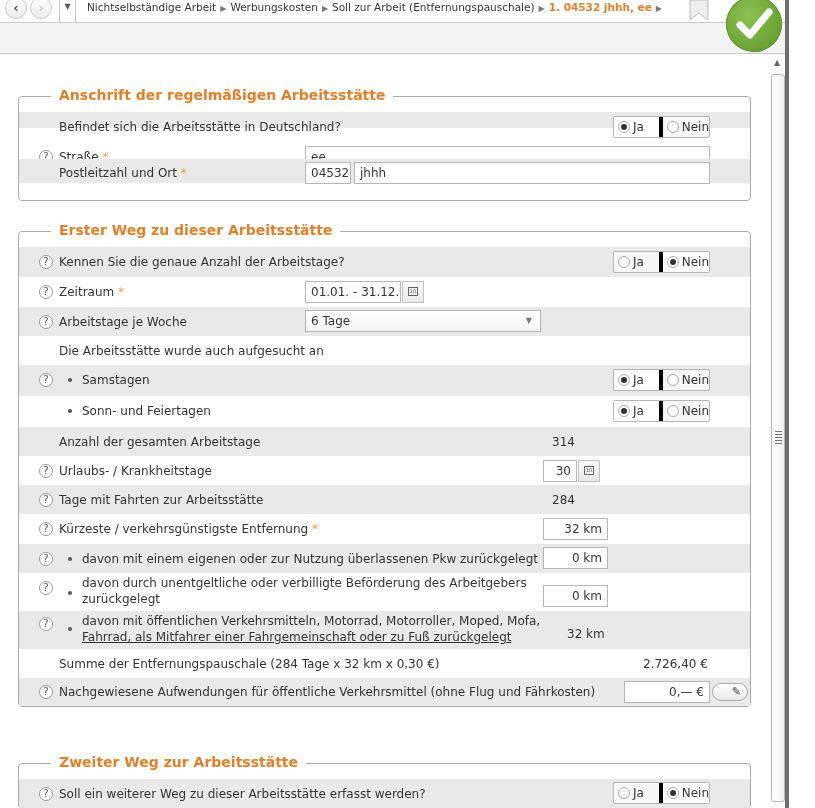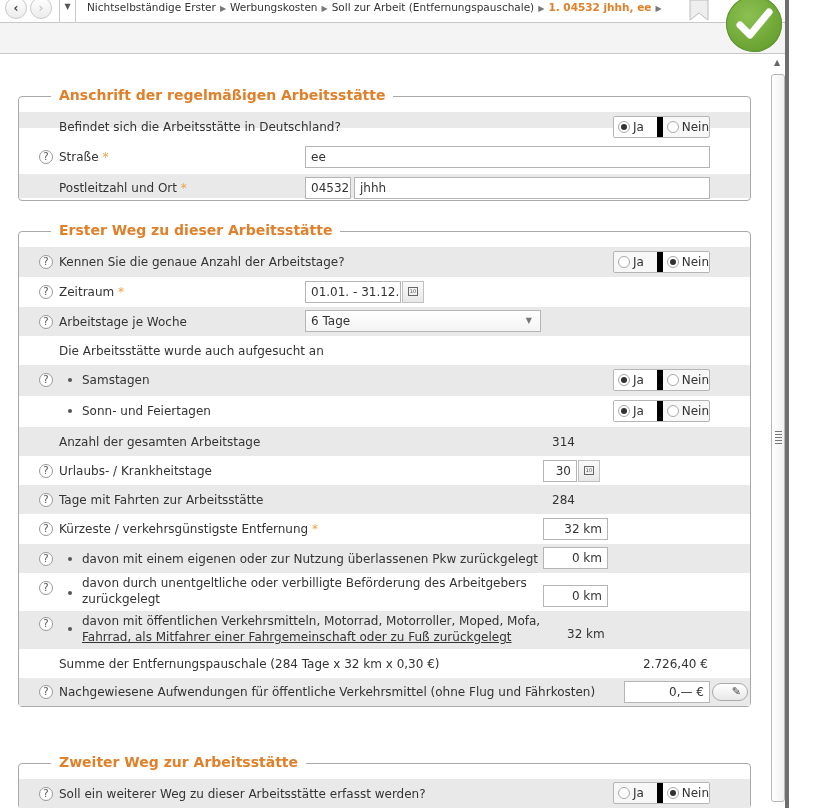--- a/index.html
+++ b/index.html
@@ -40,36 +40,36 @@
   .lbl.b { left:63px; }
   .req { color:#f0a040; }
   .input { position:absolute; height:22px; border:1px solid #b5b5b5; box-sizing:border-box; background:#fff; padding:0 5px; line-height:20px; color:#333; white-space:nowrap; overflow:hidden; }
   .input.r { text-align:right; }
   .calbtn { position:absolute; width:22px; height:22px; border:1px solid #c0c0c0; background:linear-gradient(#fafafa,#e8e8e8); box-sizing:border-box; }
   .calbtn .ico { position:absolute; left:5px; top:5px; width:10px; height:9px; border:1px solid #666; box-sizing:border-box; font-size:5px; line-height:6px; text-align:center; color:#555; }
   .select { position:absolute; height:22px; border:1px solid #b5b5b5; box-sizing:border-box; background:linear-gradient(#fff,#f4f4f4); padding:0 5px; line-height:20px; }
   .select .arrow { position:absolute; right:8px; top:0; font-size:8px; color:#777; }
   .radiogroup { position:absolute; left:594px; width:97px; height:22px; border:1px solid #b5b5b5; box-sizing:border-box; border-radius:2px; display:flex; background:#f7f7f7; }
   .ropt { flex:1; position:relative; display:flex; align-items:center; padding-left:4px; font-size:12px; }
-  .ropt + .ropt { border-left:6px solid #000000; }
+  .ropt + .ropt { border-left:4px solid #000000; }
   .ropt.sel { background:#fff; }
   .rdot { width:12px; height:12px; border-radius:50%; border:1px solid #aaa; box-sizing:border-box; margin-right:3px; background:#fff; position:relative; }
   .ropt.sel .rdot::after { content:""; position:absolute; left:2px; top:2px; width:6px; height:6px; border-radius:50%; background:#333; }
   .val { position:absolute; white-space:nowrap; }
   .editbtn { position:absolute; left:693px; width:36px; height:18px; border:1px solid #aaa; border-radius:9px; background:linear-gradient(#fff,#e8e8e8); box-sizing:border-box; font-size:11px; text-align:right; padding-right:6px; line-height:16px; color:#444; }
 </style>
 </head>
 <body>
 
 <div class="topbar">
   <div class="navbtn" style="left:5px;"><span>‹</span></div>
   <div class="navbtn fwd" style="left:30px;"><span>›</span></div>
   <div class="navdrop"><span>▼</span></div>
   <div class="crumbs">
-    <span>Nichtselbständige Erster</span><span class="sep">▶</span><span>Werbungskosten</span><span class="sep">▶</span><span>Soll zur Arbeit (Entfernungspauschale)</span><span class="sep">▶</span><span class="cur">1. 04532 jhhh, ee</span><span class="sep">▶</span>
+    <span>Nichtselbständige Arbeit</span><span class="sep">▶</span><span>Werbungskosten</span><span class="sep">▶</span><span>Soll zur Arbeit (Entfernungspauschale)</span><span class="sep">▶</span><span class="cur">1. 04532 jhhh, ee</span><span class="sep">▶</span>
   </div>
   <svg class="bookmark" viewBox="0 0 20 20">
       <path d="M1 0 H19 V20 L10 13 L1 20 Z" fill="#eee" stroke="#bbb"></path>
     </svg>
 </div>
 <div class="toolbar2"></div>
 <div class="okbtn">
   <svg width="56" height="56" viewBox="0 0 56 56">
       <path d="M14 29 L24 39 L43 16" fill="none" stroke="#fff" stroke-width="7" stroke-linecap="round" stroke-linejoin="round"></path>
     </svg>
@@ -100,21 +100,21 @@
           <span class="rdot"></span>
           <span>Nein</span>
         </div>
     </div>
   </div>
   <div class="row" style="top:45px;height:30px;">
     <span class="help" style="top:8px;">?</span>
     <span class="lbl" style="top:8px;"><span>Straße</span> <span class="req">*</span></span>
     <div class="input" style="left:286px;top:4px;width:405px;">ee</div>
   </div>
-  <div class="row g" style="top:77px;height:24px;">
+  <div class="row g" style="top:62px;height:24px;">
     <span class="lbl" style="top:7px;"><span>Postleitzahl und Ort</span> <span class="req">*</span></span>
     <div class="input" style="left:286px;top:3px;width:46px;">04532</div>
     <div class="input" style="left:335px;top:3px;width:356px;">jhhh</div>
   </div>
 </div>
 
 <div class="section" style="top:231px;height:476px;">
   <div class="legend">Erster Weg zu dieser Arbeitsstätte</div>
 
   <div class="row g" style="top:15px;height:30px;">

